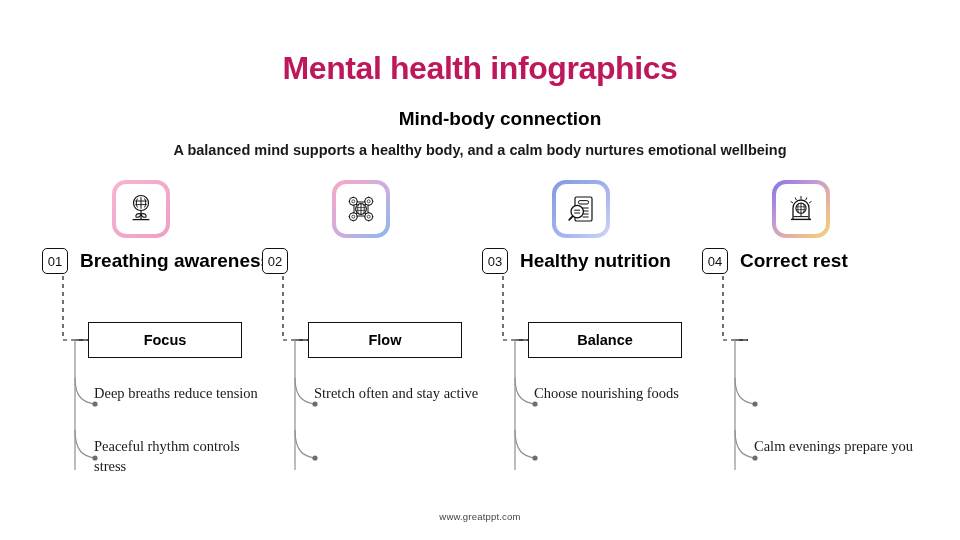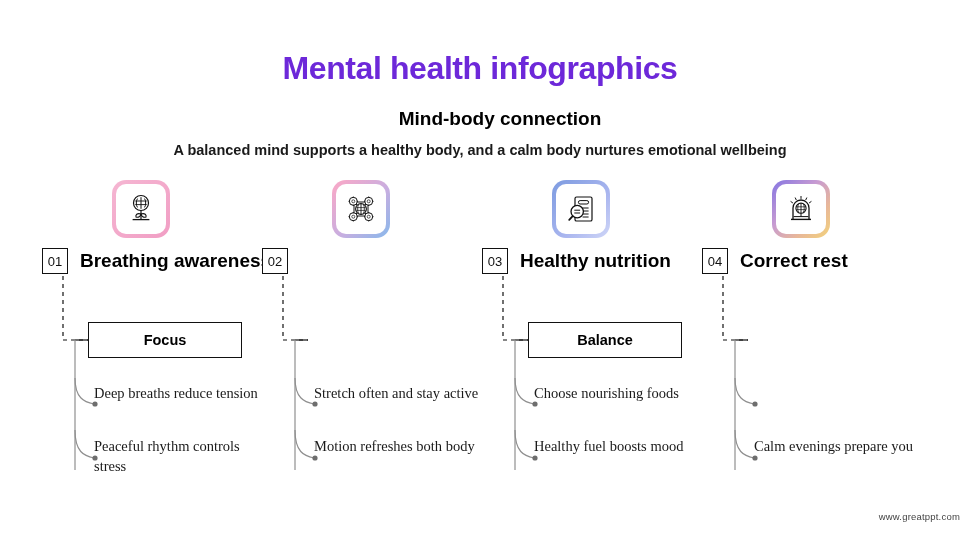--- a/index.html
+++ b/index.html
@@ -10,21 +10,21 @@
     color: #111111;
     overflow: hidden;
   }
   #slide { position: relative; width: 960px; height: 540px; background: #fff; }
 
   
   .title {
     position: absolute; left: 0; top: 50px; width: 960px;
     text-align: center;
     font-size: 32px; font-weight: bold; letter-spacing: -0.4px;
-    color: #6d28d9;
+    color: #be185d;
   }
   .subtitle {
     position: absolute; left: 0; top: 108px; width: 960px;
     text-align: center;
     font-size: 19px; font-weight: bold; color: #000; padding-left: 40px;
   }
   .lede {
     position: absolute; left: 0; top: 142px; width: 960px;
     text-align: center;
     font-size: 14.5px; font-weight: bold; color: #1a1a1a;
@@ -46,21 +46,21 @@
     background: #ffffff;
     border-radius: 10px;
     display: flex; align-items: center; justify-content: center;
   }
   .icon-inner svg { display: block; }
 
   
   .badge {
     position: absolute; top: 248px; left: 2px;
     width: 26px; height: 26px;
-    border: 1.4px solid #111; border-radius: 0;
+    border: 1.4px solid #111; border-radius: 5px;
     display: flex; align-items: center; justify-content: center;
     font-size: 13px; color: #111; background: #fff;
     z-index: 3;
   }
   .heading {
     position: absolute; top: 248px; left: 40px; width: 200px;
     font-size: 19px; font-weight: bold; line-height: 1.32; color: #000;
   }
 
   
@@ -81,21 +81,21 @@
   .bullet {
     position: absolute; left: 54px; width: 180px;
     font-size: 14.5px; line-height: 1.35; color: #1a1a1a; font-family: Liberation Serif, serif;
   }
   .bullet.b1 { top: 384px; }
   .bullet.b2 { top: 437px; }
 
   
   .footer {
     position: absolute; left: 0; top: 511px; width: 960px;
-    text-align: right; font-size: 9.5px; color: #444;
+    text-align: center; font-size: 9.5px; color: #444;
     letter-spacing: 0.2px;
   }
 </style>
 </head>
 <body>
 
 <div id="slide">
 
   <div class="title">Mental health infographics</div>
   <div class="subtitle">Mind-body connection</div>
@@ -170,22 +170,22 @@
           </g>
           <circle cx="17" cy="17" r="5.4" fill="#fff" stroke="#111" stroke-width="1.1"></circle>
           <path d="M17 11.8 v10.4" stroke="#111" stroke-width="0.9"></path>
           <path d="M14.5 12.8 c-1.1 1.2 -1.1 7.2 0 8.4 M19.5 12.8 c1.1 1.2 1.1 7.2 0 8.4" fill="none" stroke="#111" stroke-width="0.8"></path>
           <path d="M12.3 15.6 h9.4 M12.3 18.4 h9.4" stroke="#111" stroke-width="0.7"></path>
         </svg>
       </div>
     </div>
 
     <div class="badge">02</div>
+    <div class="pill">Flow</div>
     <div class="bullet b1">Stretch often and stay active</div>
-    <div class="bullet b2">Motion refreshes both body</div>
   </div>
 
   <div class="col" style="left:480px">
     <svg class="wires" viewBox="0 0 240 540">
       <path d="M23 276 L23 340 L48 340" fill="none" stroke="#111" stroke-width="1.2" stroke-dasharray="4 4"></path>
       <path d="M35 340 L48 340" fill="none" stroke="#111" stroke-width="1.2"></path>
       <path d="M35 340 L35 470" fill="none" stroke="#8f8f8f" stroke-width="1.2"></path>
       <path d="M35 378 C35 398, 44 402, 54 404" fill="none" stroke="#8f8f8f" stroke-width="1.2"></path>
       <circle cx="55" cy="404" r="2.6" fill="#6e6e6e"></circle>
       <path d="M35 430 C35 452, 44 456, 54 458" fill="none" stroke="#8f8f8f" stroke-width="1.2"></path>
@@ -202,21 +202,20 @@
           <path d="M10.3 18.2 h5.8 M10.3 21 h5.8" stroke="#111" stroke-width="1"></path>
           <path d="M8.7 24.2 L5.2 27.8" stroke="#111" stroke-width="1.8" stroke-linecap="round"></path>
         </svg>
       </div>
     </div>
 
     <div class="badge">03</div>
     <div class="heading">Healthy nutrition</div>
     <div class="pill">Balance</div>
     <div class="bullet b1">Choose nourishing foods</div>
-    <div class="bullet b2">Healthy fuel boosts mood</div>
   </div>
 
   <div class="col" style="left:700px">
     <svg class="wires" viewBox="0 0 240 540">
       <path d="M23 276 L23 340 L48 340" fill="none" stroke="#111" stroke-width="1.2" stroke-dasharray="4 4"></path>
       <path d="M35 340 L48 340" fill="none" stroke="#111" stroke-width="1.2"></path>
       <path d="M35 340 L35 470" fill="none" stroke="#8f8f8f" stroke-width="1.2"></path>
       <path d="M35 378 C35 398, 44 402, 54 404" fill="none" stroke="#8f8f8f" stroke-width="1.2"></path>
       <circle cx="55" cy="404" r="2.6" fill="#6e6e6e"></circle>
       <path d="M35 430 C35 452, 44 456, 54 458" fill="none" stroke="#8f8f8f" stroke-width="1.2"></path>

